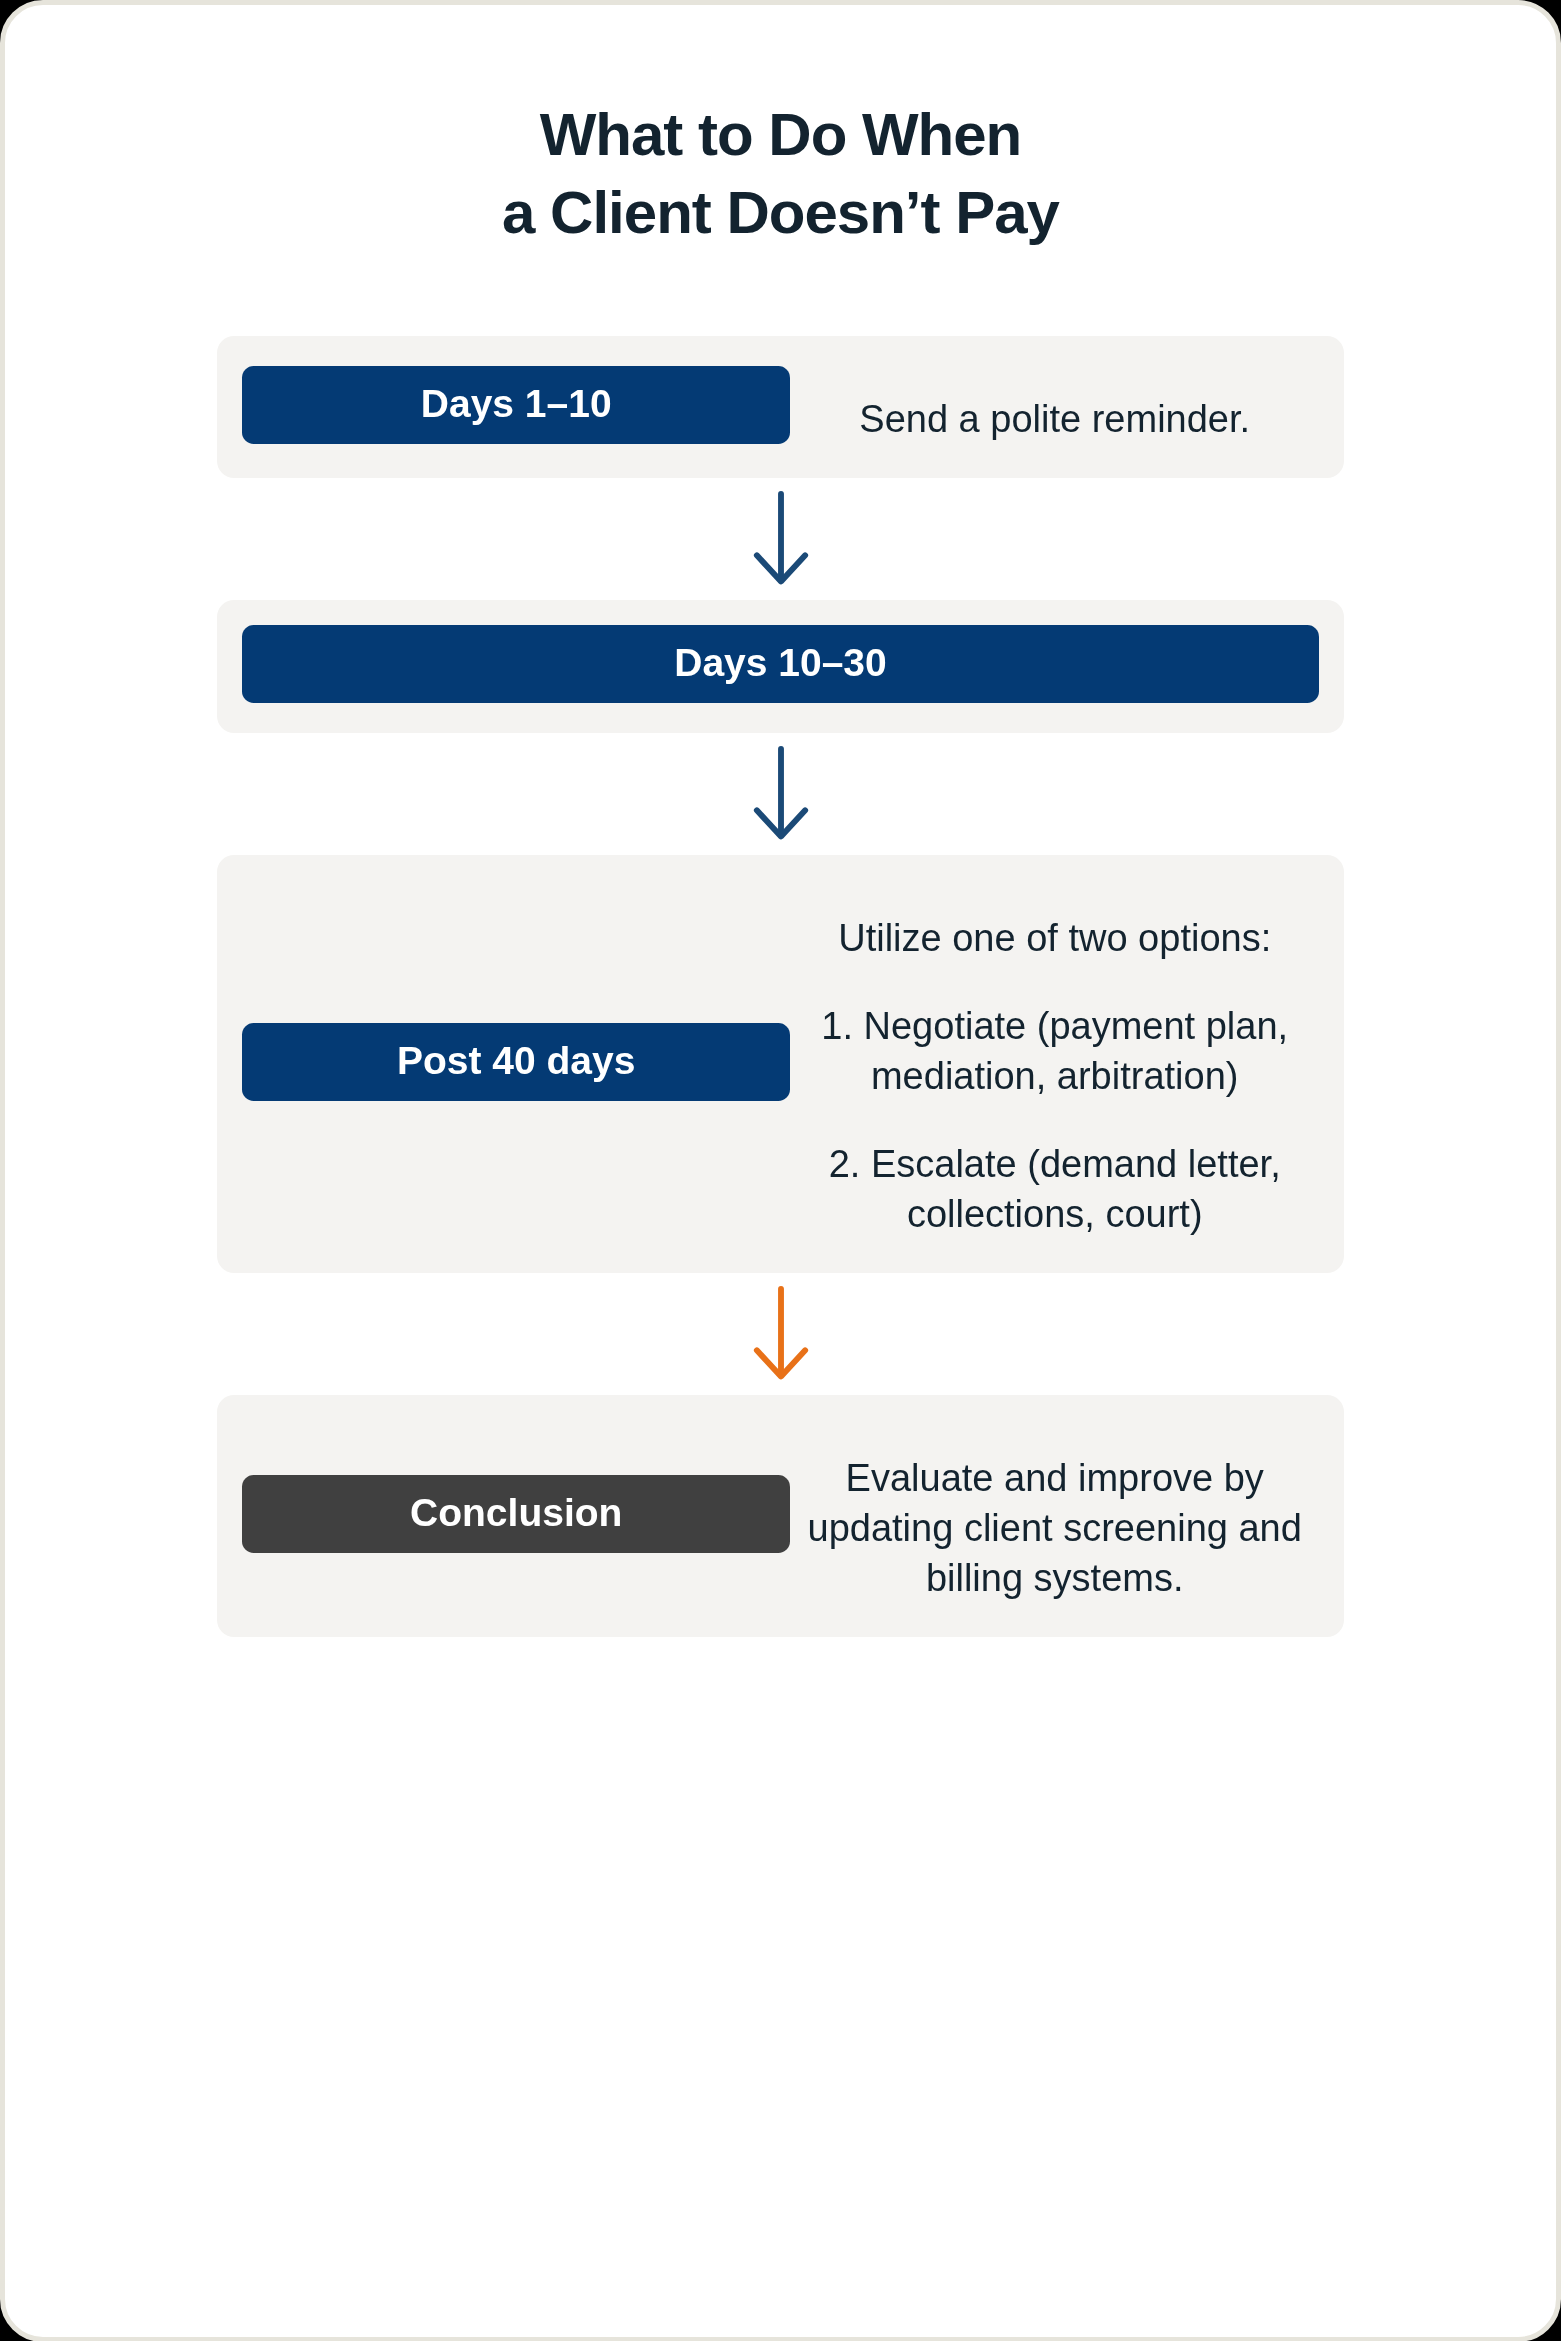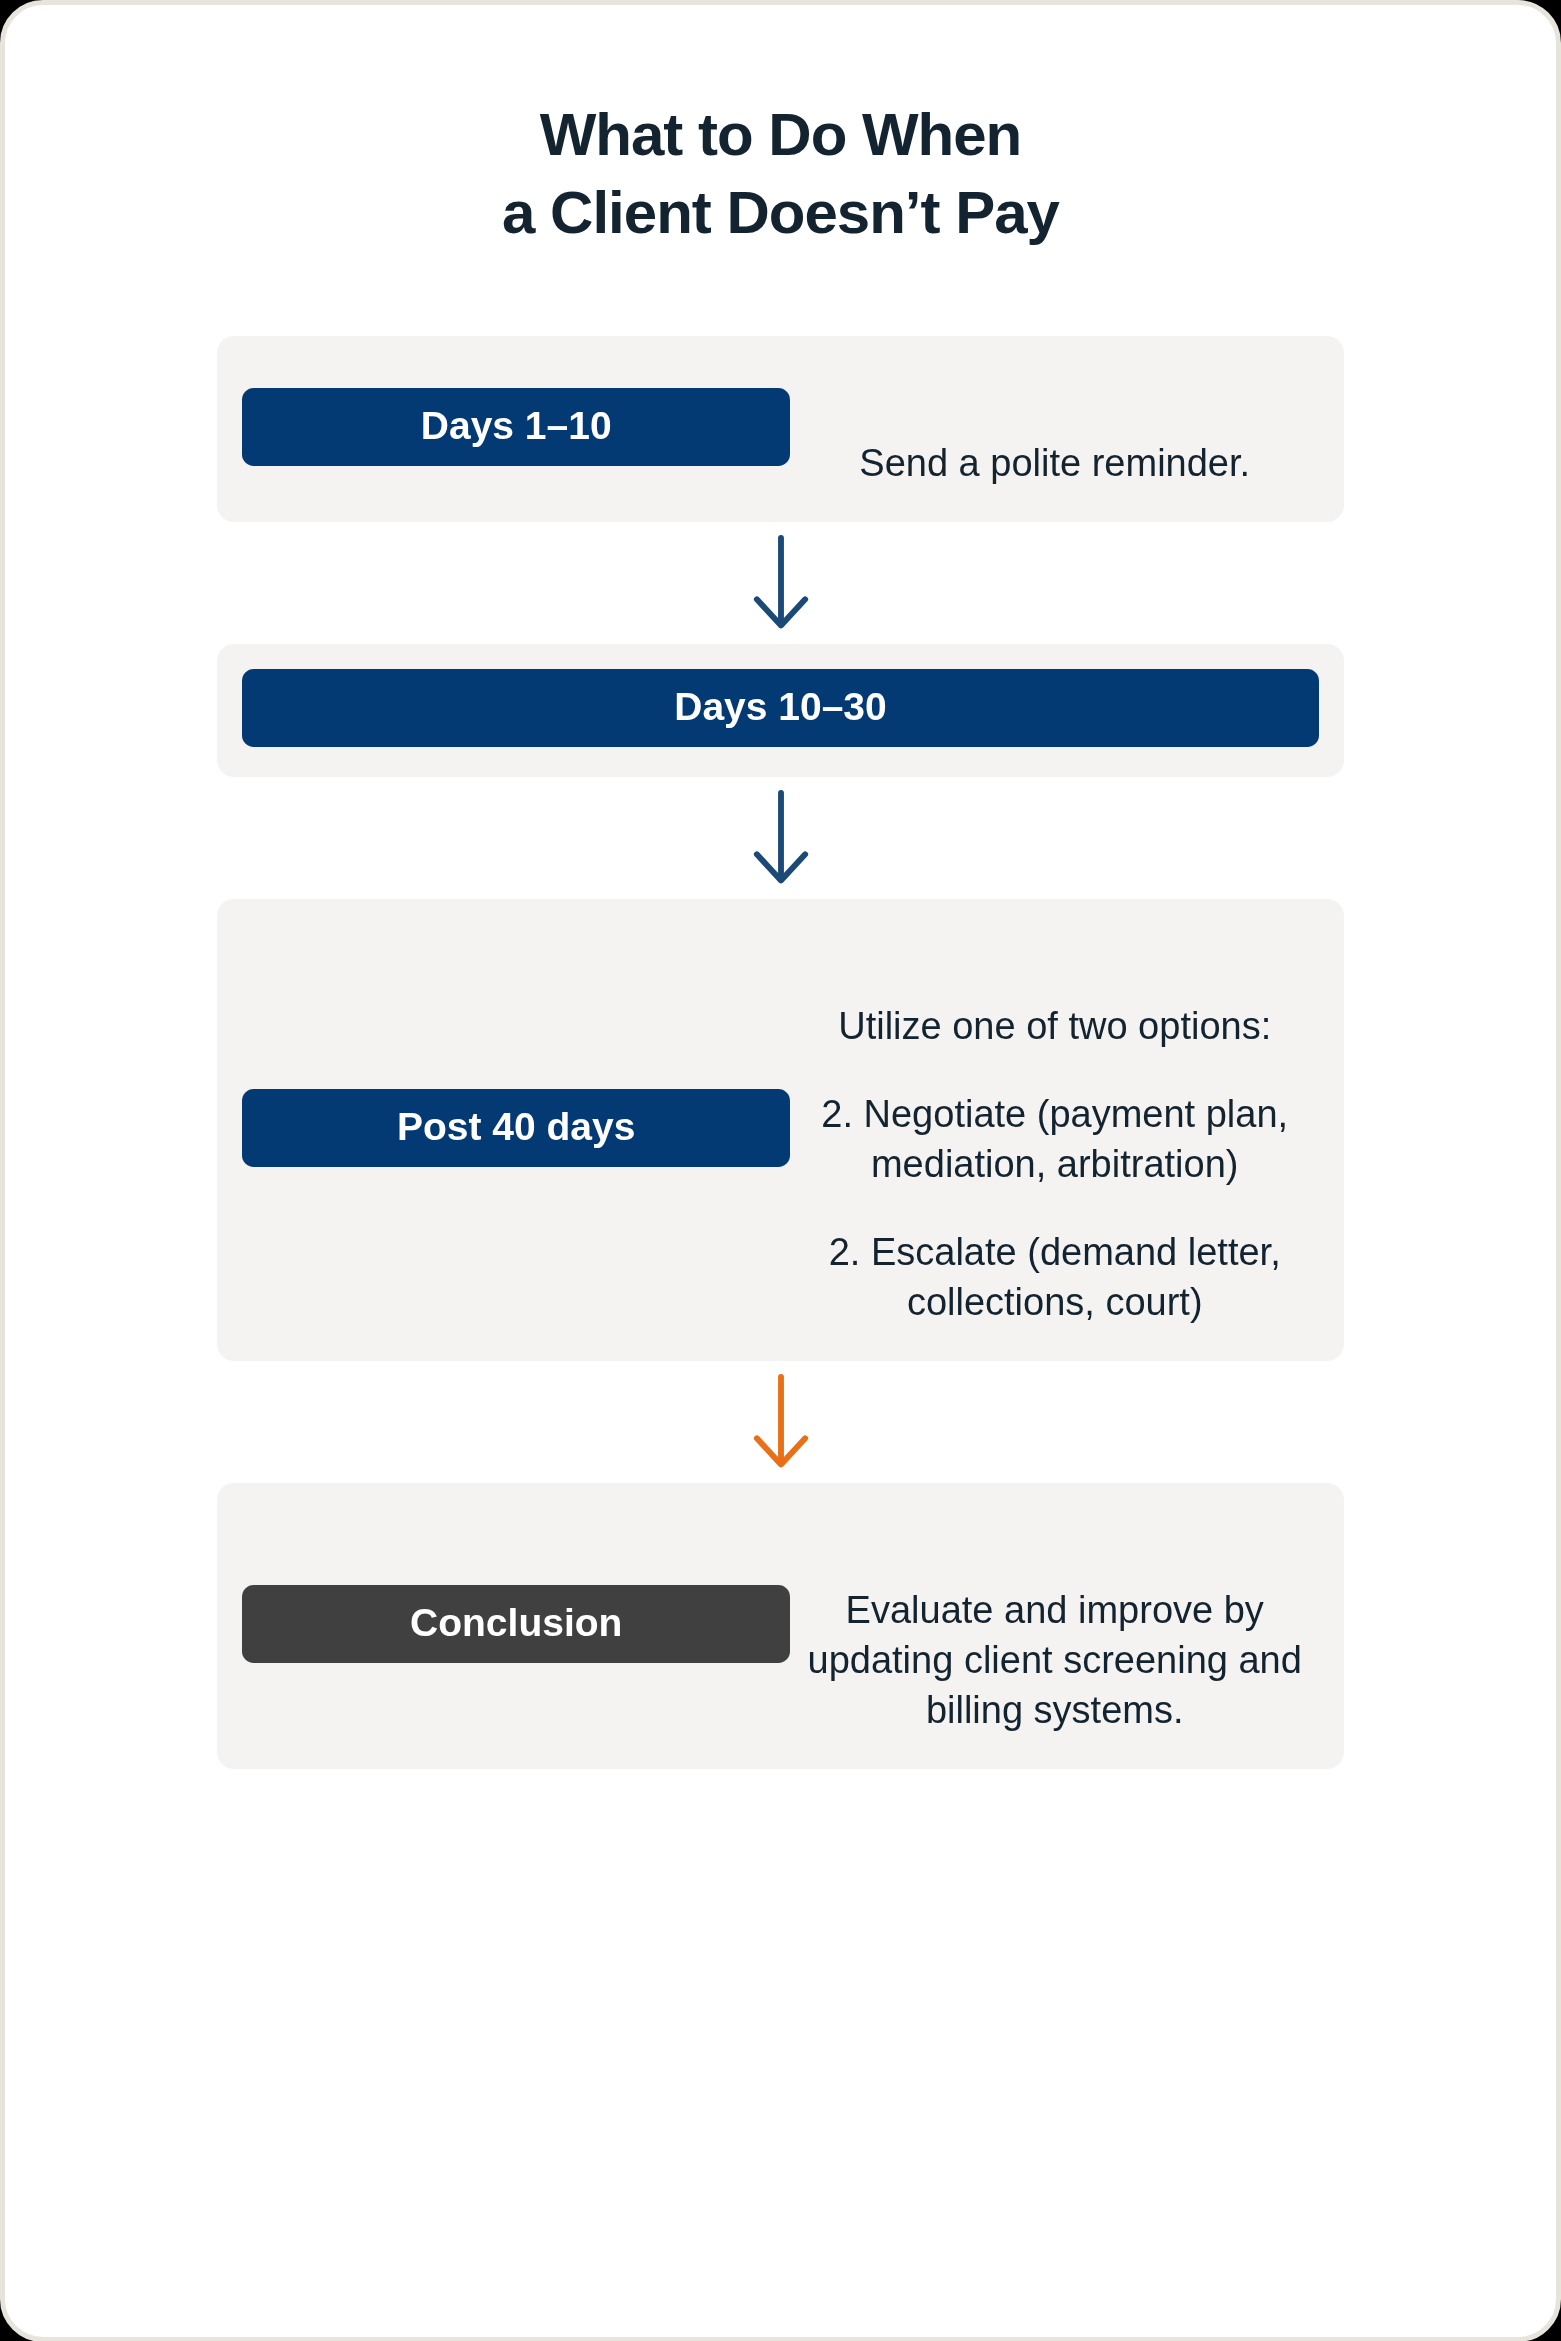--- a/index.html
+++ b/index.html
@@ -78,21 +78,21 @@
 
   .card-body {
     width: 100%;
     text-align: center;
     color: #13232F;
     font-size: 38px;
     line-height: 1.32;
     padding-top: 33px;
     padding-bottom: 3.9px;
   }
-  .card-body .lead { display: block; margin-top: 44px; }
+  .card-body .lead { display: block; }
 
   .options {
     width: 100%;
     margin: 0;
     padding: 0;
     list-style: none;
   }
   .options li {
     text-align: center;
     color: #13232F;
@@ -149,21 +149,21 @@
           <path d="M18 100 L55 140 L92 100" stroke="#1B4A77" stroke-width="9" stroke-linecap="round" stroke-linejoin="round" fill="none"></path>
         </svg>
       </span>
     </div>
 
     <div class="card">
       <div class="card-header navy">Post 40 days</div>
       <div class="card-body">
         <span class="lead">Utilize one of two options:</span>
         <ul class="options">
-          <li>2. Negotiate (payment plan, mediation, arbitration)</li>
+          <li>1. Negotiate (payment plan, mediation, arbitration)</li>
           <li>2. Escalate (demand letter, collections, court)</li>
         </ul>
       </div>
     </div>
 
     <div class="arrow">
       <span>
         <svg width="72" height="98" viewBox="0 0 110 150" fill="none" xmlns="http://www.w3.org/2000/svg">
           <path d="M55 6 L55 138" stroke="#E87118" stroke-width="9" stroke-linecap="round"></path>
           <path d="M18 100 L55 140 L92 100" stroke="#E87118" stroke-width="9" stroke-linecap="round" stroke-linejoin="round" fill="none"></path>

